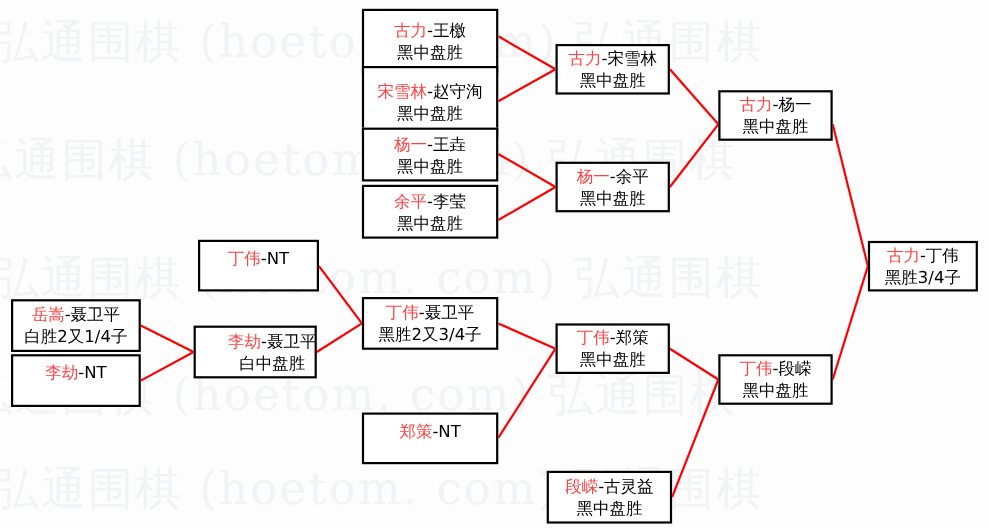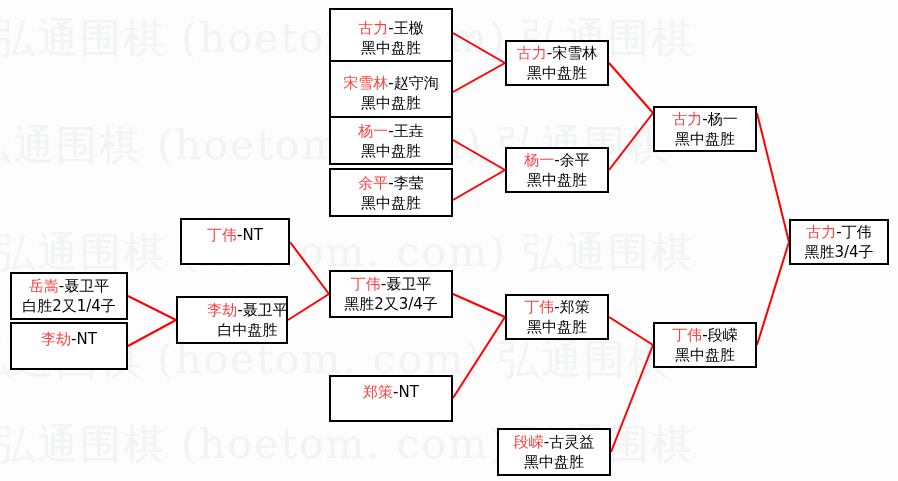--- a/index.html
+++ b/index.html
@@ -138,21 +138,21 @@
         <div class="mb-result">黑中盘胜</div>
       </div>
       <div class="match-box" style="left: 505px; top: 40px; width: 104px; height: 46px;">
         <div class="mb-players"><span class="p1">古力</span><span class="sep">-</span><span class="p2">宋雪林</span></div>
         <div class="mb-result">黑中盘胜</div>
       </div>
       <div class="match-box" style="left: 505px; top: 147px; width: 104px; height: 46px;">
         <div class="mb-players"><span class="p1">杨一</span><span class="sep">-</span><span class="p2">余平</span></div>
         <div class="mb-result">黑中盘胜</div>
       </div>
-      <div class="match-box" style="left: 653px; top: 106px; width: 104px; height: 46px;">
+      <div class="match-box" style="left: 653px; top: 82px; width: 104px; height: 46px;">
         <div class="mb-players"><span class="p1">古力</span><span class="sep">-</span><span class="p2">杨一</span></div>
         <div class="mb-result">黑中盘胜</div>
       </div>
       <div class="match-box top-aligned" style="left: 180px; top: 218px; width: 110px; height: 47px;">
         <div class="mb-players"><span class="p1">丁伟</span><span class="sep">-</span><span class="p2">NT</span></div>
         <div class="mb-result"></div>
       </div>
       <div class="match-box" style="left: 10px; top: 272px; width: 118px; height: 48px;">
         <div class="mb-players"><span class="p1">岳嵩</span><span class="sep">-</span><span class="p2">聂卫平</span></div>
         <div class="mb-result">白胜2又1/4子</div>

